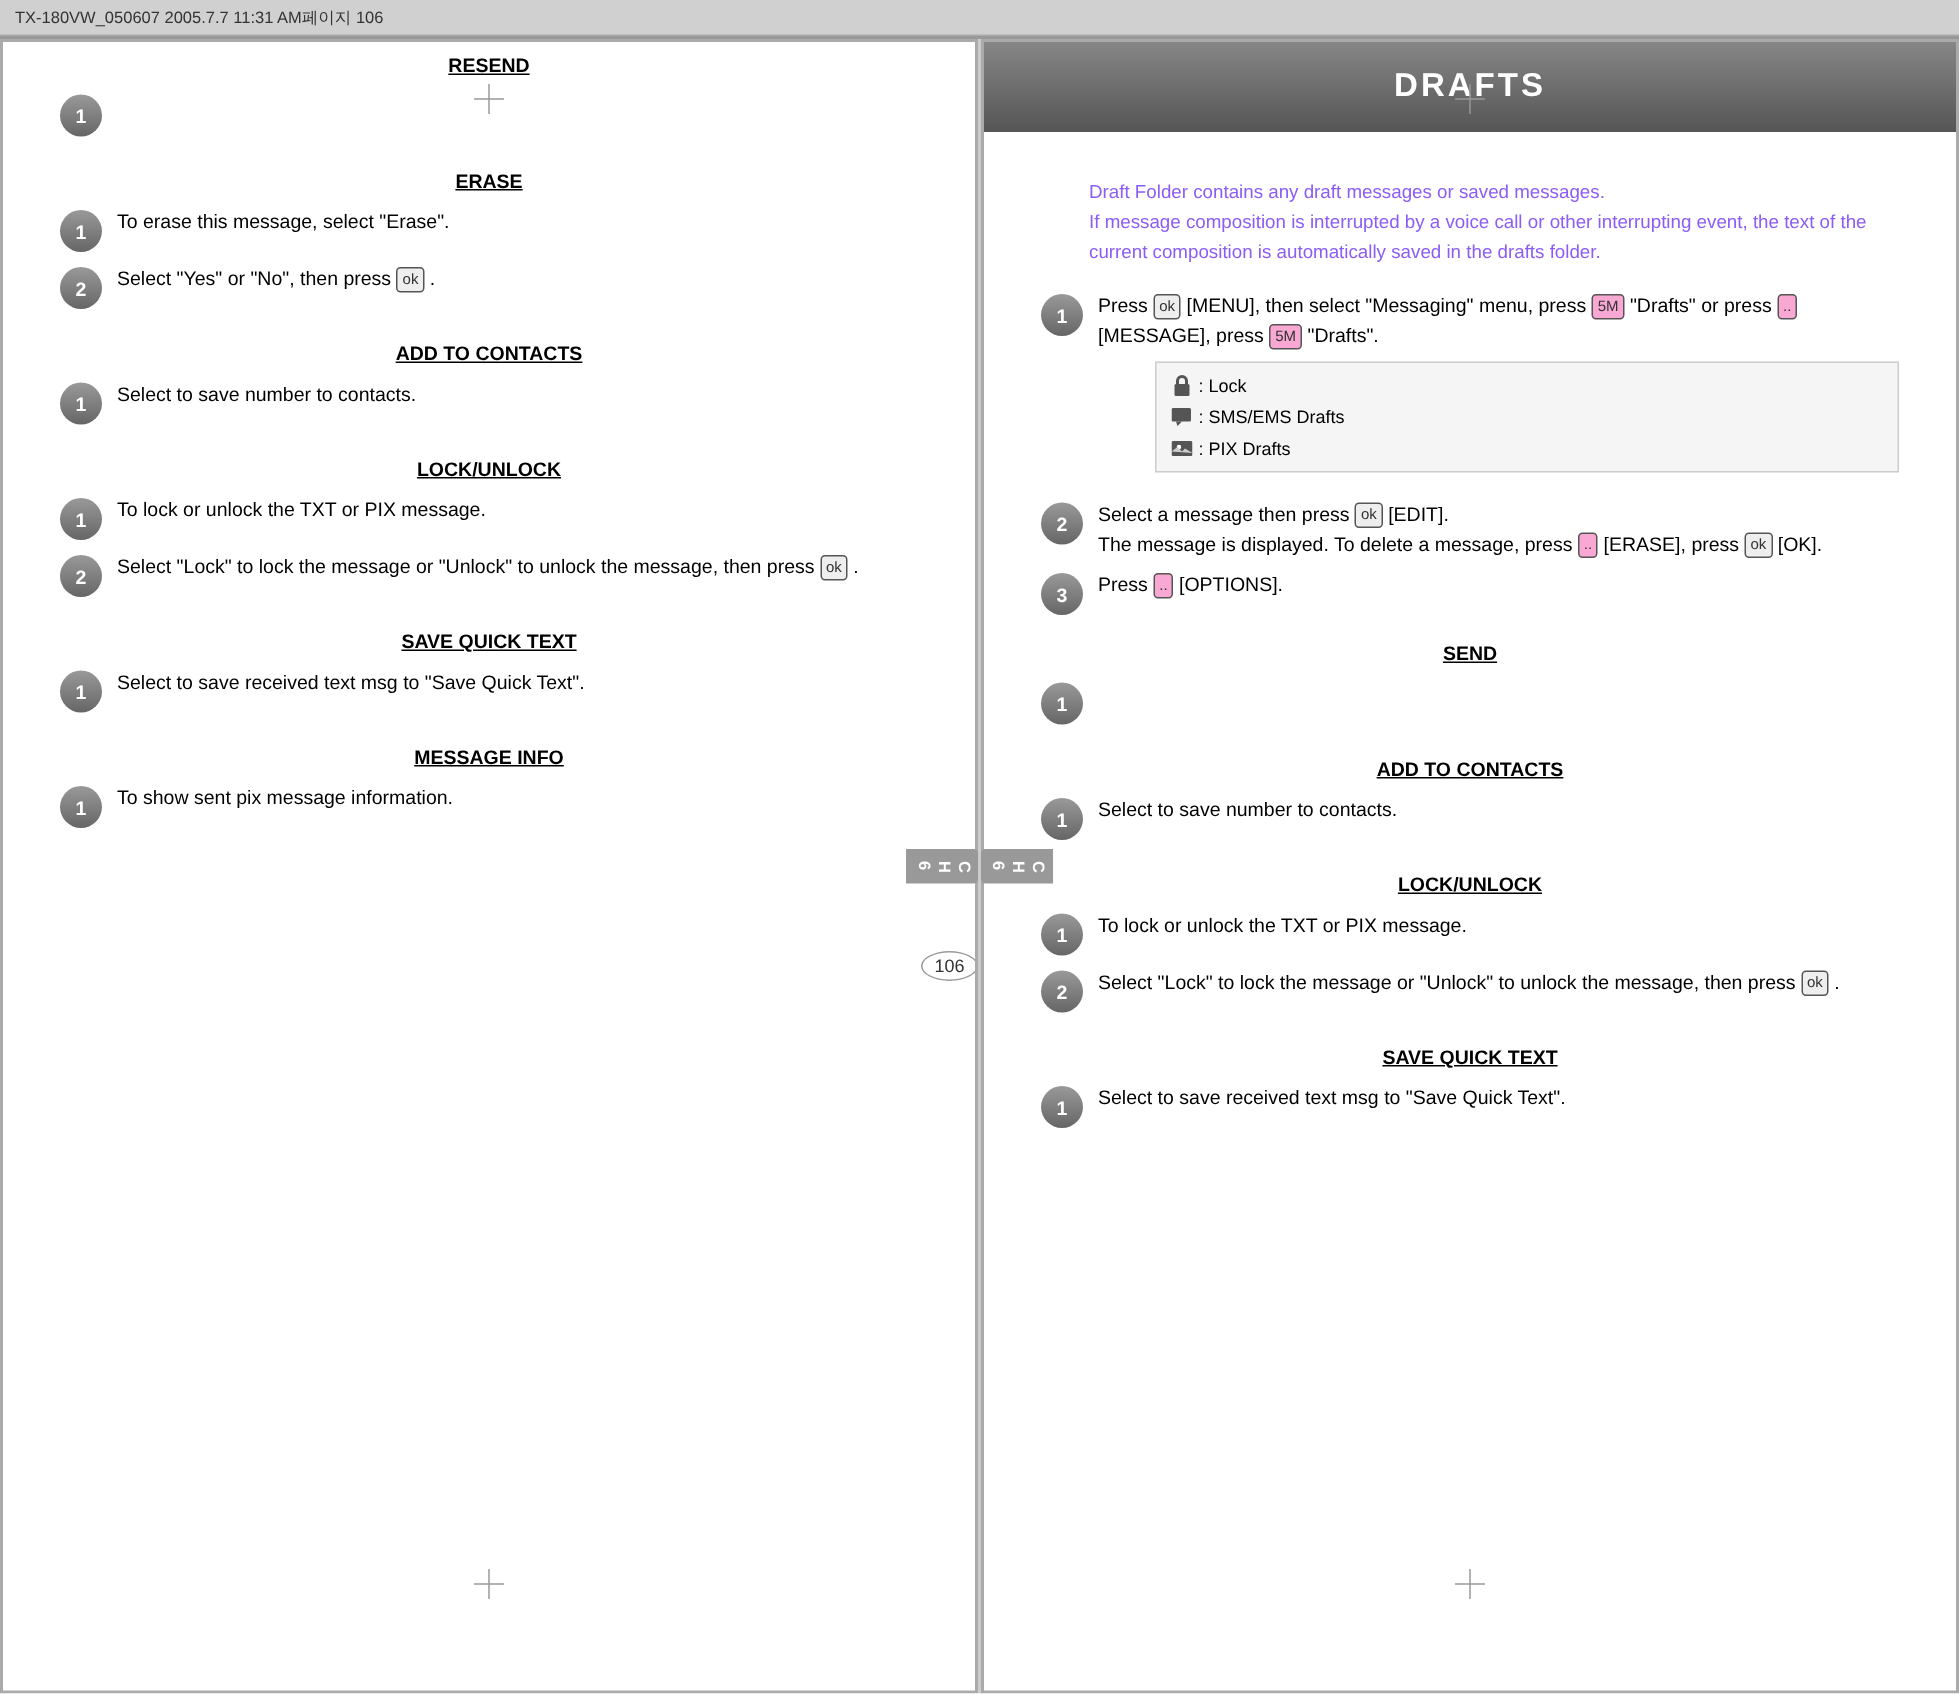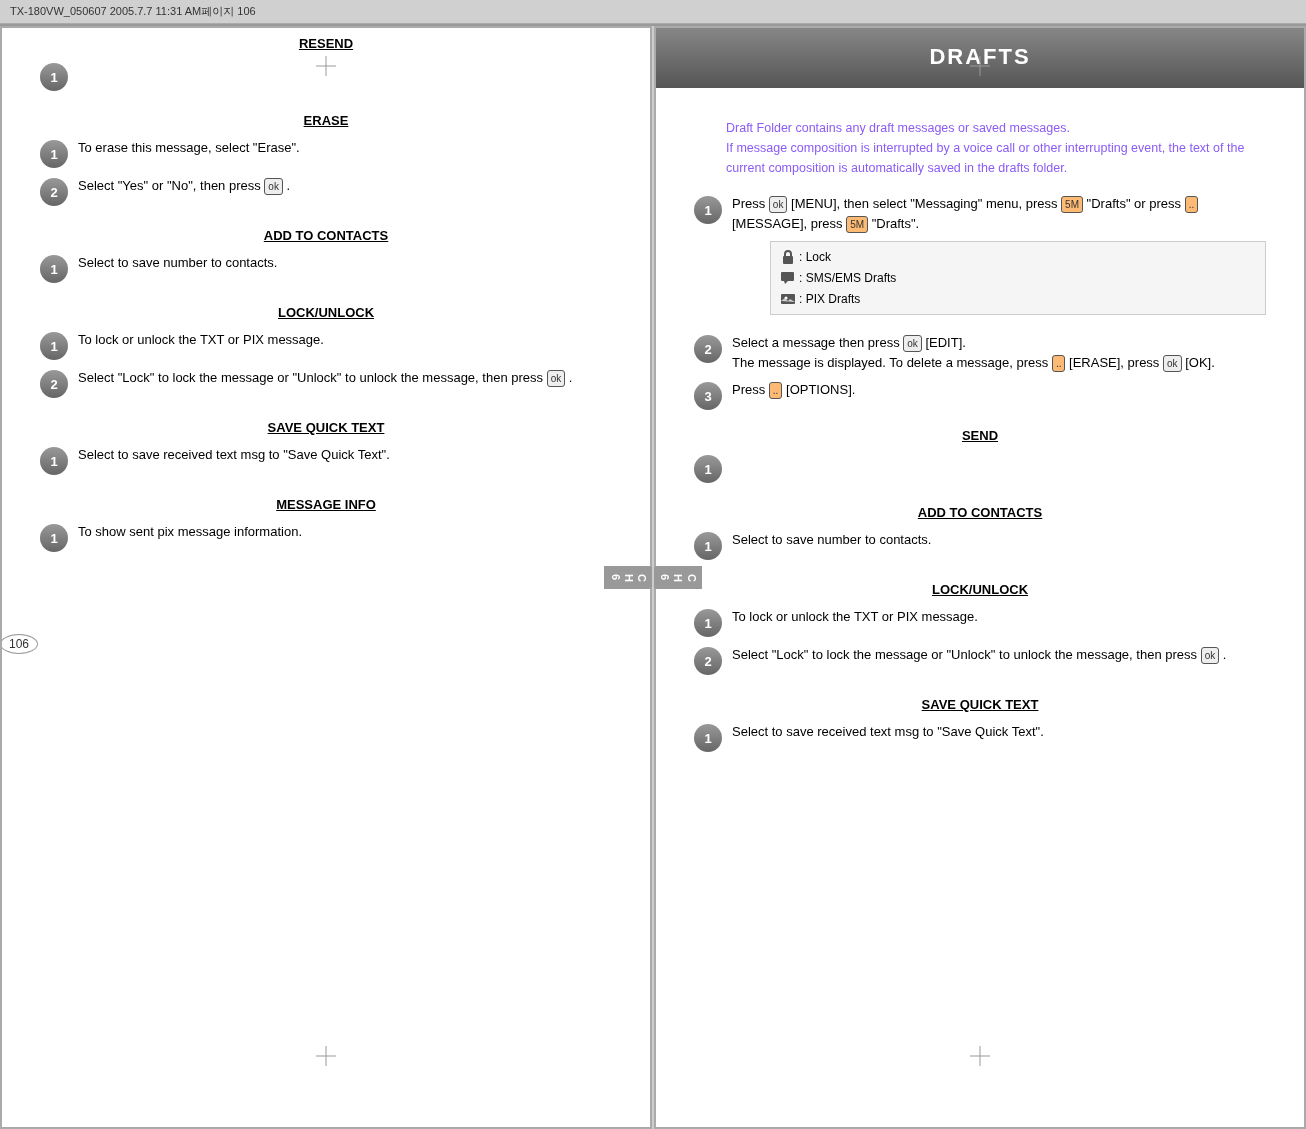--- a/index.html
+++ b/index.html
@@ -138,21 +138,21 @@
 
     .ch-tab-left {
       right: -20px;
     }
 
     .ch-tab-right {
       left: -20px;
     }
 
     .page-number {
-      text-align: left;
+      text-align: right;
       font-size: 12px;
       color: #333;
       margin-top: 20px;
       padding-bottom: 10px;
     }
 
     .page-number span {
       border: 1px solid #999;
       border-radius: 50%;
       padding: 2px 8px;
@@ -171,21 +171,21 @@
     }
 
     .btn-ref {
       display: inline-block;
       border: 1px solid #555;
       border-radius: 3px;
       padding: 0 3px;
       font-size: 10px;
       vertical-align: middle;
       color: #333;
-      background: #fdba74;
+      background: #f9a8d4;
       text-align: right;
     }
 
     .border-frame {
       border: 2px solid #aaa;
       position: absolute;
       top: 0; left: 0; right: 0; bottom: 0;
       pointer-events: none;
     }
   </style>

